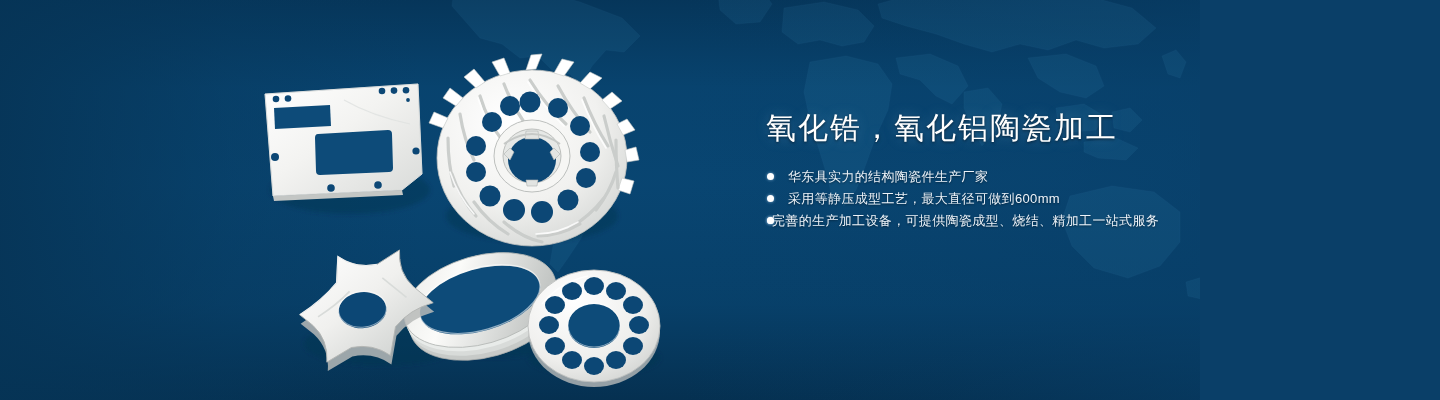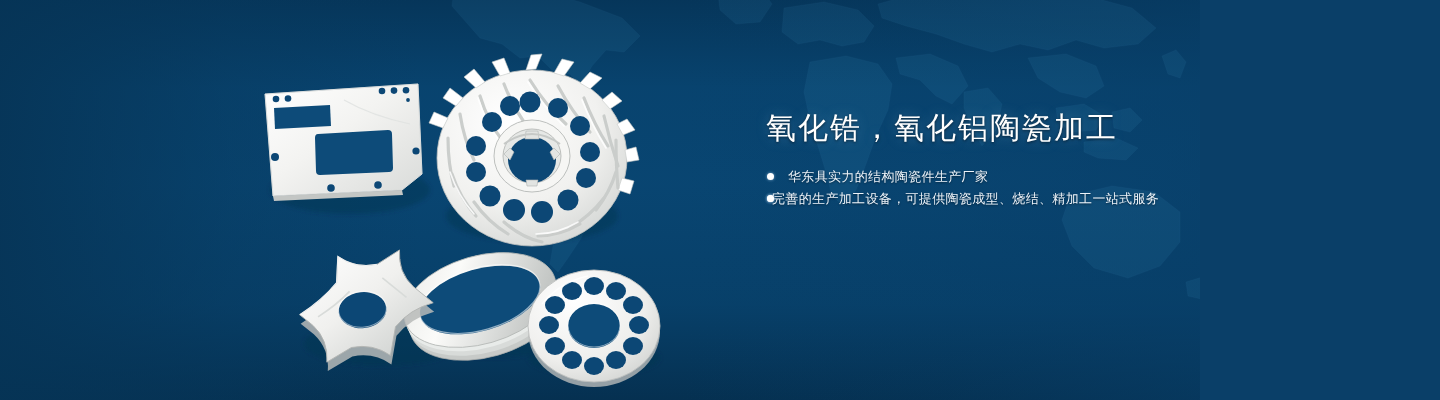--- a/index.html
+++ b/index.html
@@ -352,20 +352,24 @@
 
   <div class="copy">
     <div class="headline">氧化锆，氧化铝陶瓷加工</div>
     <ul class="bullets">
       <li>
         <span class="dot"></span>
         <span>华东具实力的结构陶瓷件生产厂家</span>
       </li>
       <li>
         <span class="dot"></span>
+        <span>采用等静压成型工艺，最大直径可做到600mm</span>
+      </li>
+      <li>
+        <span class="dot"></span>
       </li>
       <li>
         <span class="dot"></span>
         <span>完善的生产加工设备，可提供陶瓷成型、烧结、精加工一站式服务</span>
       </li>
     </ul>
   </div>
 
 </div>
 

